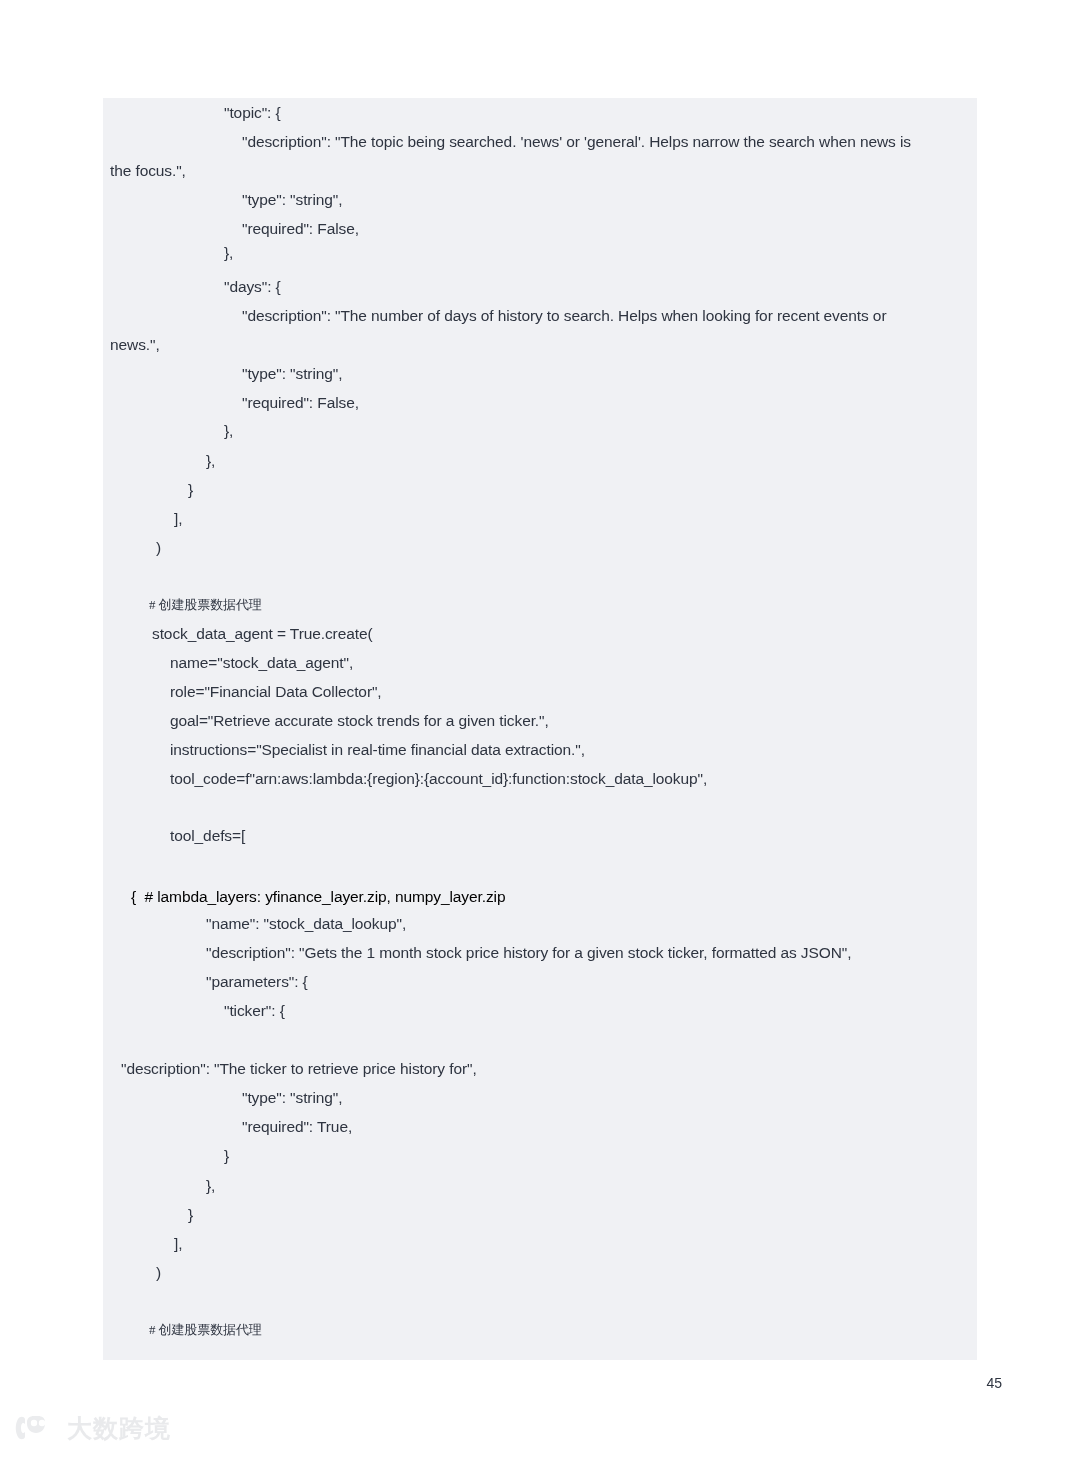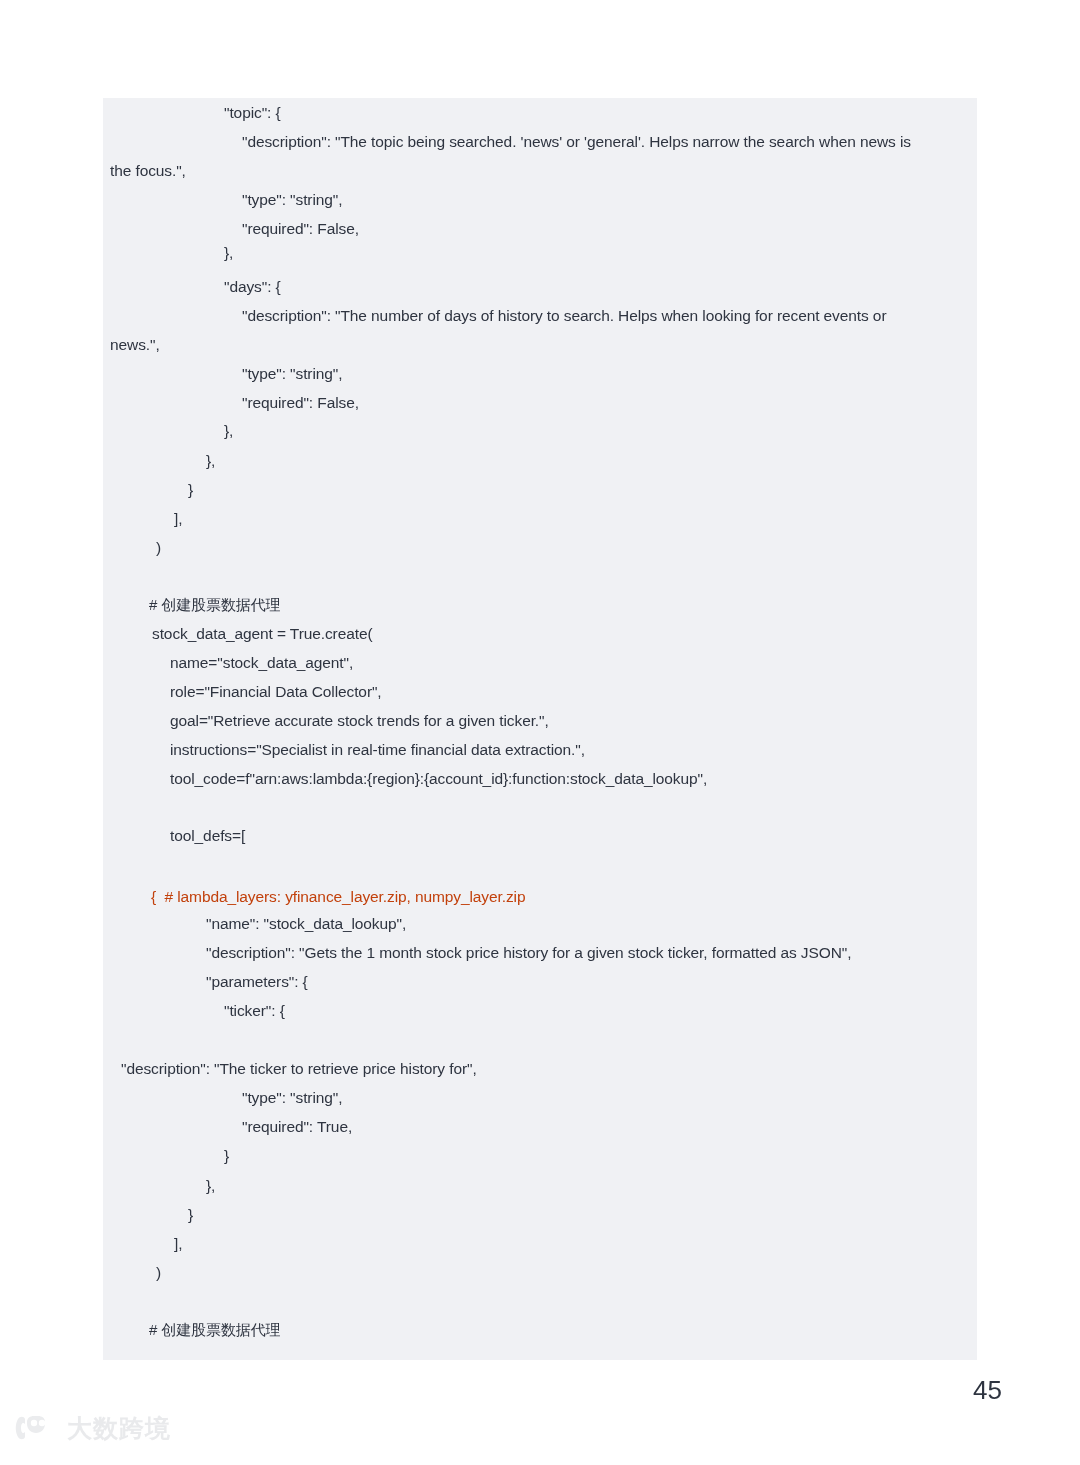--- a/index.html
+++ b/index.html
@@ -37,30 +37,30 @@
   .ln {
     position: absolute;
     white-space: pre;
     font-family: "Liberation Sans", "DejaVu Sans", sans-serif;
     font-size: 15.5px;
     line-height: 20px;
     color: #2e3440;
     letter-spacing: -0.1px;
   }
   .ln.cjk {
-    font-family: Liberation Sans, sans-serif;
-    font-size: 15px;
+    font-family: Liberation Serif, serif;
+    font-size: 13px;
   }
 
   
   #page-number {
     position: absolute;
     right: 78px;
     top: 1375px;
-    font-size: 26px;
+    font-size: 14px;
     color: #2e3440;
     font-family: "Liberation Sans", sans-serif;
   }
 
   
   #watermark {
     position: absolute;
     left: 14px;
     top: 1415px;
     display: flex;
@@ -103,21 +103,21 @@
     <div class="ln" style="left: 174px; top: 411px; color: rgb(46, 52, 64);">],</div>
     <div class="ln" style="left: 156px; top: 440px; color: rgb(46, 52, 64);">)</div>
     <div class="ln cjk" style="left: 149px; top: 497px; color: rgb(46, 52, 64);"># 创建股票数据代理</div>
     <div class="ln" style="left: 152px; top: 526px; color: rgb(46, 52, 64);">stock_data_agent = True.create(</div>
     <div class="ln" style="left: 170px; top: 555px; color: rgb(46, 52, 64);">name="stock_data_agent",</div>
     <div class="ln" style="left: 170px; top: 584px; color: rgb(46, 52, 64);">role="Financial Data Collector",</div>
     <div class="ln" style="left: 170px; top: 613px; color: rgb(46, 52, 64);">goal="Retrieve accurate stock trends for a given ticker.",</div>
     <div class="ln" style="left: 170px; top: 642px; color: rgb(46, 52, 64);">instructions="Specialist in real-time financial data extraction.",</div>
     <div class="ln" style="left: 170px; top: 671px; color: rgb(46, 52, 64);">tool_code=f"arn:aws:lambda:{region}:{account_id}:function:stock_data_lookup",</div>
     <div class="ln" style="left: 170px; top: 728px; color: rgb(46, 52, 64);">tool_defs=[</div>
-    <div class="ln" style="left: 131px; top: 789px; color: #c2410c; margin-left: 20px;">{  # lambda_layers: yfinance_layer.zip, numpy_layer.zip</div>
+    <div class="ln" style="left: 131px; top: 789px; color: #000000;">{  # lambda_layers: yfinance_layer.zip, numpy_layer.zip</div>
     <div class="ln" style="left: 206px; top: 816px; color: rgb(46, 52, 64);">"name": "stock_data_lookup",</div>
     <div class="ln" style="left: 206px; top: 845px; color: rgb(46, 52, 64);">"description": "Gets the 1 month stock price history for a given stock ticker, formatted as JSON",</div>
     <div class="ln" style="left: 206px; top: 874px; color: rgb(46, 52, 64);">"parameters": {</div>
     <div class="ln" style="left: 224px; top: 903px; color: rgb(46, 52, 64);">"ticker": {</div>
     <div class="ln" style="left: 121px; top: 961px; color: rgb(46, 52, 64);">"description": "The ticker to retrieve price history for",</div>
     <div class="ln" style="left: 242px; top: 990px; color: rgb(46, 52, 64);">"type": "string",</div>
     <div class="ln" style="left: 242px; top: 1019px; color: rgb(46, 52, 64);">"required": True,</div>
     <div class="ln" style="left: 224px; top: 1048px; color: rgb(46, 52, 64);">}</div>
     <div class="ln" style="left: 206px; top: 1078px; color: rgb(46, 52, 64);">},</div>
     <div class="ln" style="left: 188px; top: 1107px; color: rgb(46, 52, 64);">}</div>

